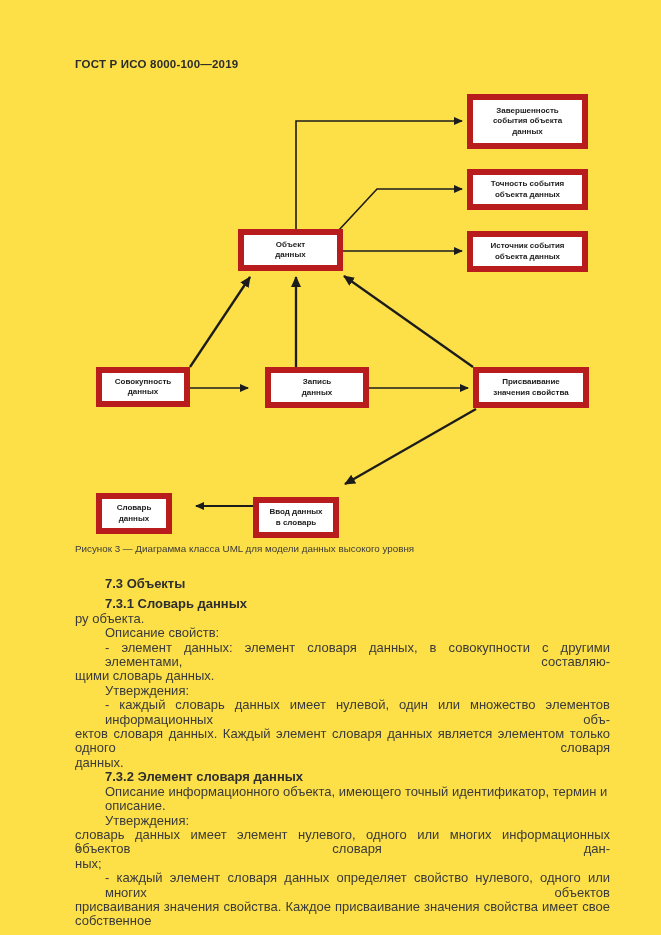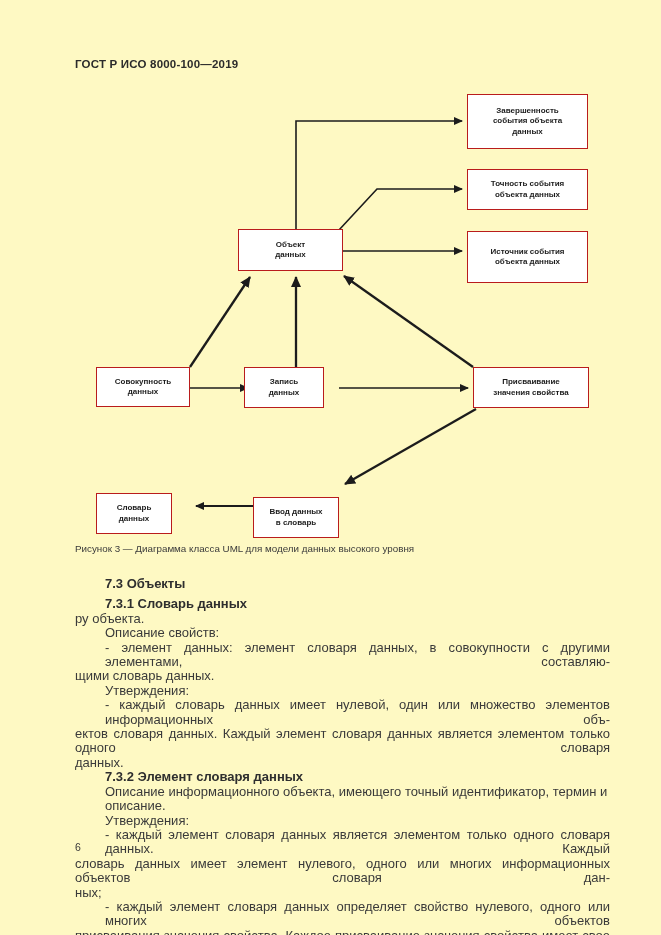--- a/index.html
+++ b/index.html
@@ -1,38 +1,38 @@
 <!DOCTYPE html>
 <html><head>
 <meta charset="utf-8">
 <style>
   html,body{margin:0;padding:0;}
   body{background:#e8e8e8;font-family:"Liberation Sans", sans-serif;}
   .page{
-    position:relative;width:661px;height:935px;background:#fef9c3;
+    position:relative;width:661px;height:935px;background:#fde047;
     margin:0 auto;overflow:hidden;color:#333;
   }
   .doc-header{
     position:absolute;left:75px;top:58px;font-size:11.5px;font-weight:bold;color:#2b2b2b;
     letter-spacing:0.2px;
   }
   
   .diagram{position:absolute;left:0;top:0;width:661px;height:561px;}
   .diagram svg{position:absolute;left:0;top:0;}
   .dbox{
-    position:absolute;box-sizing:border-box;border:1px solid #b91c1c;background:#fff;
+    position:absolute;box-sizing:border-box;border:6px solid #b91c1c;background:#fff;
     display:flex;align-items:center;justify-content:center;text-align:center;
     font-size:8px;font-weight:bold;color:#1c1c1c;line-height:10.5px;white-space:pre-line;
   }
   .box-completeness{left:467px;top:94px;width:121px;height:55px;}
   .box-accuracy{left:467px;top:169px;width:121px;height:41px;}
-  .box-source{left:467px;top:231px;width:121px;height:52px;}
+  .box-source{left:467px;top:231px;width:121px;height:41px;}
   .box-data-object{left:238px;top:229px;width:105px;height:42px;}
   .box-data-set{left:96px;top:367px;width:94px;height:40px;}
-  .box-data-record{left:244px;top:367px;width:80px;height:41px;}
+  .box-data-record{left:265px;top:367px;width:104px;height:41px;}
   .box-property-value-assignment{left:473px;top:367px;width:116px;height:41px;}
   .box-data-dictionary{left:96px;top:485px;width:76px;height:41px;margin-top:8px;}
   .box-dictionary-entry{left:253px;top:497px;width:86px;height:41px;}
   .fig-caption{
     position:absolute;left:75px;top:543px;width:535px;text-align:left;
     font-size:9.8px;color:#3a3a3a;
   }
   
   .textblock{
     position:absolute;left:75px;top:577px;width:535px;
@@ -107,21 +107,20 @@
       <div class="tline ind">Описание свойств:</div>
       <div class="tline ind j">- элемент данных: элемент словаря данных, в совокупности с другими элементами, составляю-</div>
       <div class="tline">щими словарь данных.</div>
       <div class="tline ind">Утверждения:</div>
       <div class="tline ind j">- каждый словарь данных имеет нулевой, один или множество элементов информационных объ-</div>
       <div class="tline j">ектов словаря данных. Каждый элемент словаря данных является элементом только одного словаря</div>
       <div class="tline">данных.</div>
       <div class="tline b ind">7.3.2 Элемент словаря данных</div>
       <div class="tline ind">Описание информационного объекта, имеющего точный идентификатор, термин и описание.</div>
       <div class="tline ind">Утверждения:</div>
-      <div class="tline ind j">- каждый элемент словаря данных является элементом только одного словаря данных. Каждый</div>
       <div class="tline j">словарь данных имеет элемент нулевого, одного или многих информационных объектов словаря дан-</div>
       <div class="tline">ных;</div>
       <div class="tline ind j">- каждый элемент словаря данных определяет свойство нулевого, одного или многих объектов</div>
       <div class="tline j">присваивания значения свойства. Каждое присваивание значения свойства имеет свое собственное</div>
     </div>
 
   <div class="page-number">6</div>
 
 </div>
 

